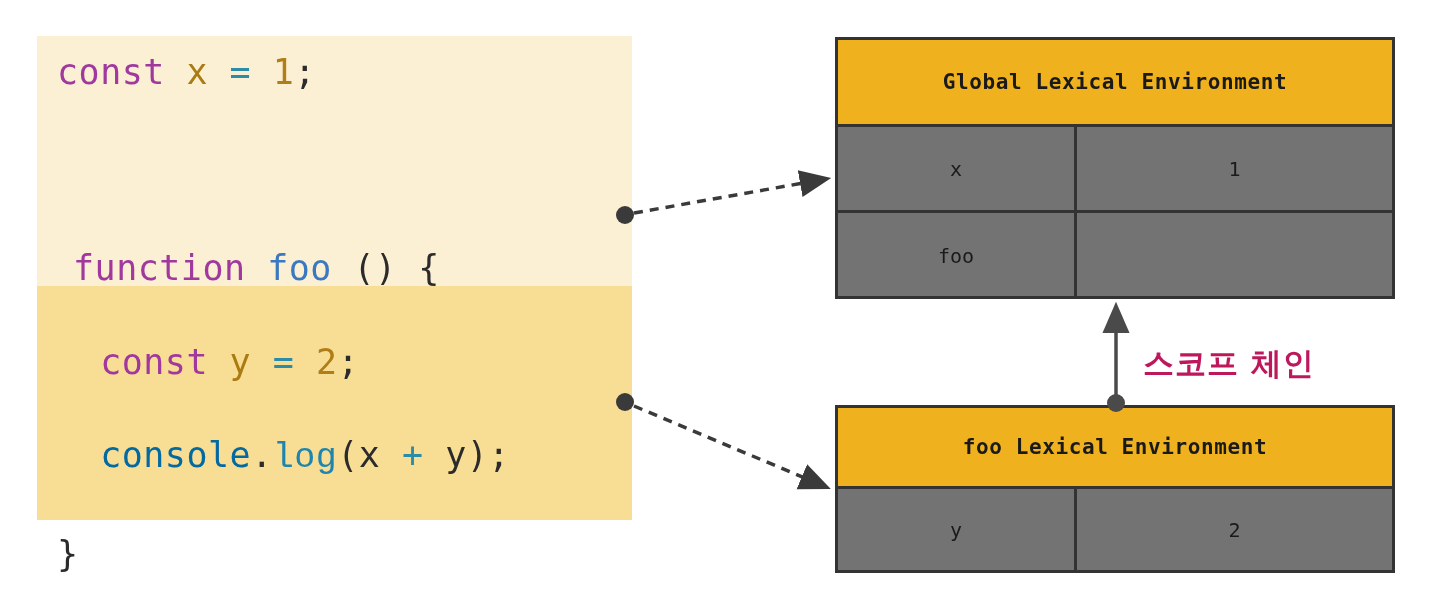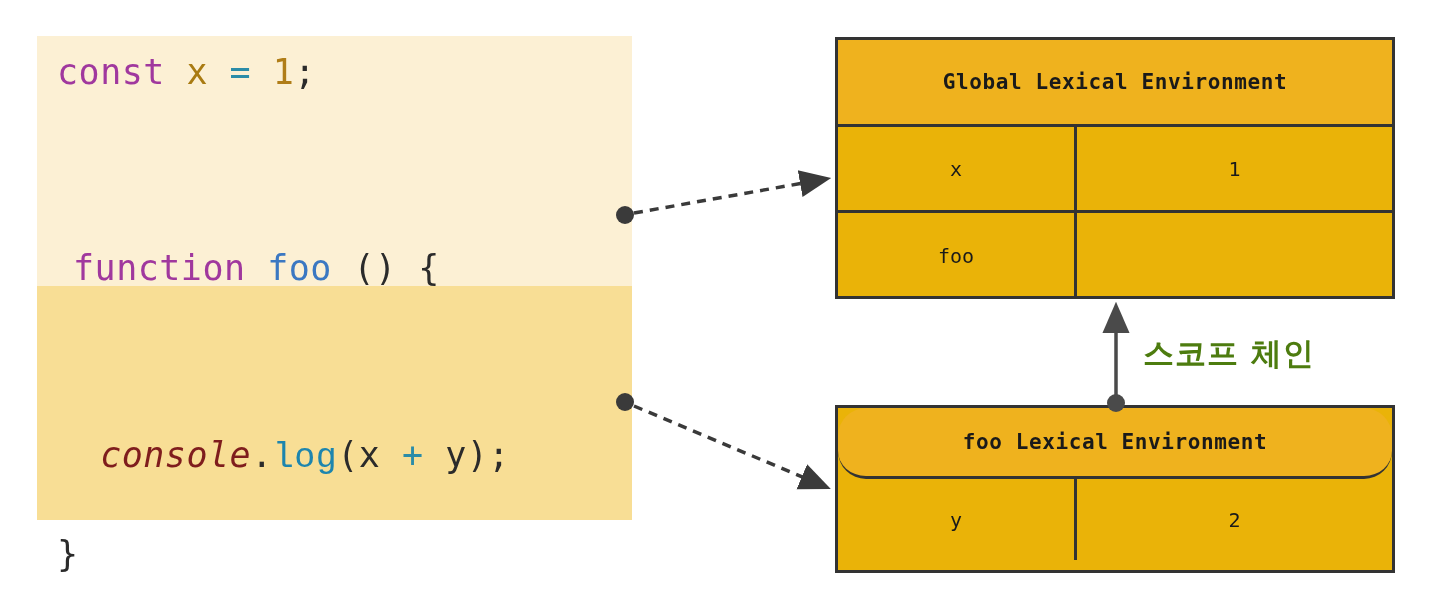--- a/index.html
+++ b/index.html
@@ -42,28 +42,28 @@
     line-height: 46px;
     letter-spacing: 0.5px;
   }
   .tok-kw      { color: #A0389E; }
   .tok-ident   { color: #A97B12; }
   .tok-op      { color: #2B8CA8; }
   .tok-num     { color: #B07D17; }
   .tok-punct   { color: #2b2b2b; }
   .tok-fn      { color: #3B78C2; }
   .tok-method  { color: #1D85AE; font-family: Liberation Mono, monospace; }
-  .tok-obj     { color: #7f1d1d; font-style: italic; }
+  .tok-obj     { color: #0369a1; }
   .tok-plain   { color: #2b2b2b; }
 
   
   .env-table {
     position: absolute;
     border: 3px solid #333333;
-    background: #eab308;
+    background: #737373;
     box-sizing: border-box;
   }
   .env-header {
     background: #EFB21E;
     border-bottom: 3px solid #333333;
     box-sizing: border-box;
     display: flex;
     align-items: center;
     justify-content: center;
     font-family: "DejaVu Sans Mono", monospace;
@@ -100,56 +100,57 @@
   }
   #global-env .env-header { height: 87px; }
   #global-env .env-row { height: 86px; }
 
   #foo-env {
     left: 835px;
     top: 405px;
     width: 560px;
     height: 168px;
   }
-  #foo-env .env-header { height: 71px; border-radius: 28px; }
+  #foo-env .env-header { height: 81px; }
   #foo-env .env-row { height: 81px; }
 
   
   #connectors {
     position: absolute;
     left: 0;
     top: 0;
     width: 1431px;
     height: 603px;
     pointer-events: none;
   }
 
   
   #scope-chain-label {
     position: absolute;
     left: 1143px;
-    top: 333px;
+    top: 343px;
     font-family: "DejaVu Sans", sans-serif;
     font-weight: bold;
     font-size: 31px;
-    color: #4d7c0f;
+    color: #be185d;
     white-space: nowrap;
     letter-spacing: 1px;
   }
 </style>
 </head>
 <body>
 
 <div id="code-panel">
   <div id="code-highlight-band"></div>
 
   <div class="code-line" style="left:20px; top:13px;"><span class="tok-kw">const</span><span class="tok-plain"> </span><span class="tok-ident">x</span><span class="tok-plain"> </span><span class="tok-op">=</span><span class="tok-plain"> </span><span class="tok-num">1</span><span class="tok-punct">;</span></div>
 
   <div class="code-line" style="left:36px; top:209px;"><span class="tok-kw">function</span><span class="tok-plain"> </span><span class="tok-fn">foo</span><span class="tok-punct"> () {</span></div>
 
+  <div class="code-line" style="left:20px; top:303px;"><span class="tok-plain">  </span><span class="tok-kw">const</span><span class="tok-plain"> </span><span class="tok-ident">y</span><span class="tok-plain"> </span><span class="tok-op">=</span><span class="tok-plain"> </span><span class="tok-num">2</span><span class="tok-punct">;</span></div>
 
   <div class="code-line" style="left:20px; top:396px;"><span class="tok-plain">  </span><span class="tok-obj">console</span><span class="tok-punct">.</span><span class="tok-method">log</span><span class="tok-punct">(</span><span class="tok-plain">x</span><span class="tok-plain"> </span><span class="tok-op">+</span><span class="tok-plain"> </span><span class="tok-plain">y</span><span class="tok-punct">);</span></div>
 
   <div class="code-line" style="left:20px; top:495px;"><span class="tok-punct">}</span></div>
 </div>
 
 <div class="env-table" id="global-env">
   <div class="env-header">Global Lexical Environment</div>
   <div class="env-row divided">
     <div class="env-cell key">x</div>

